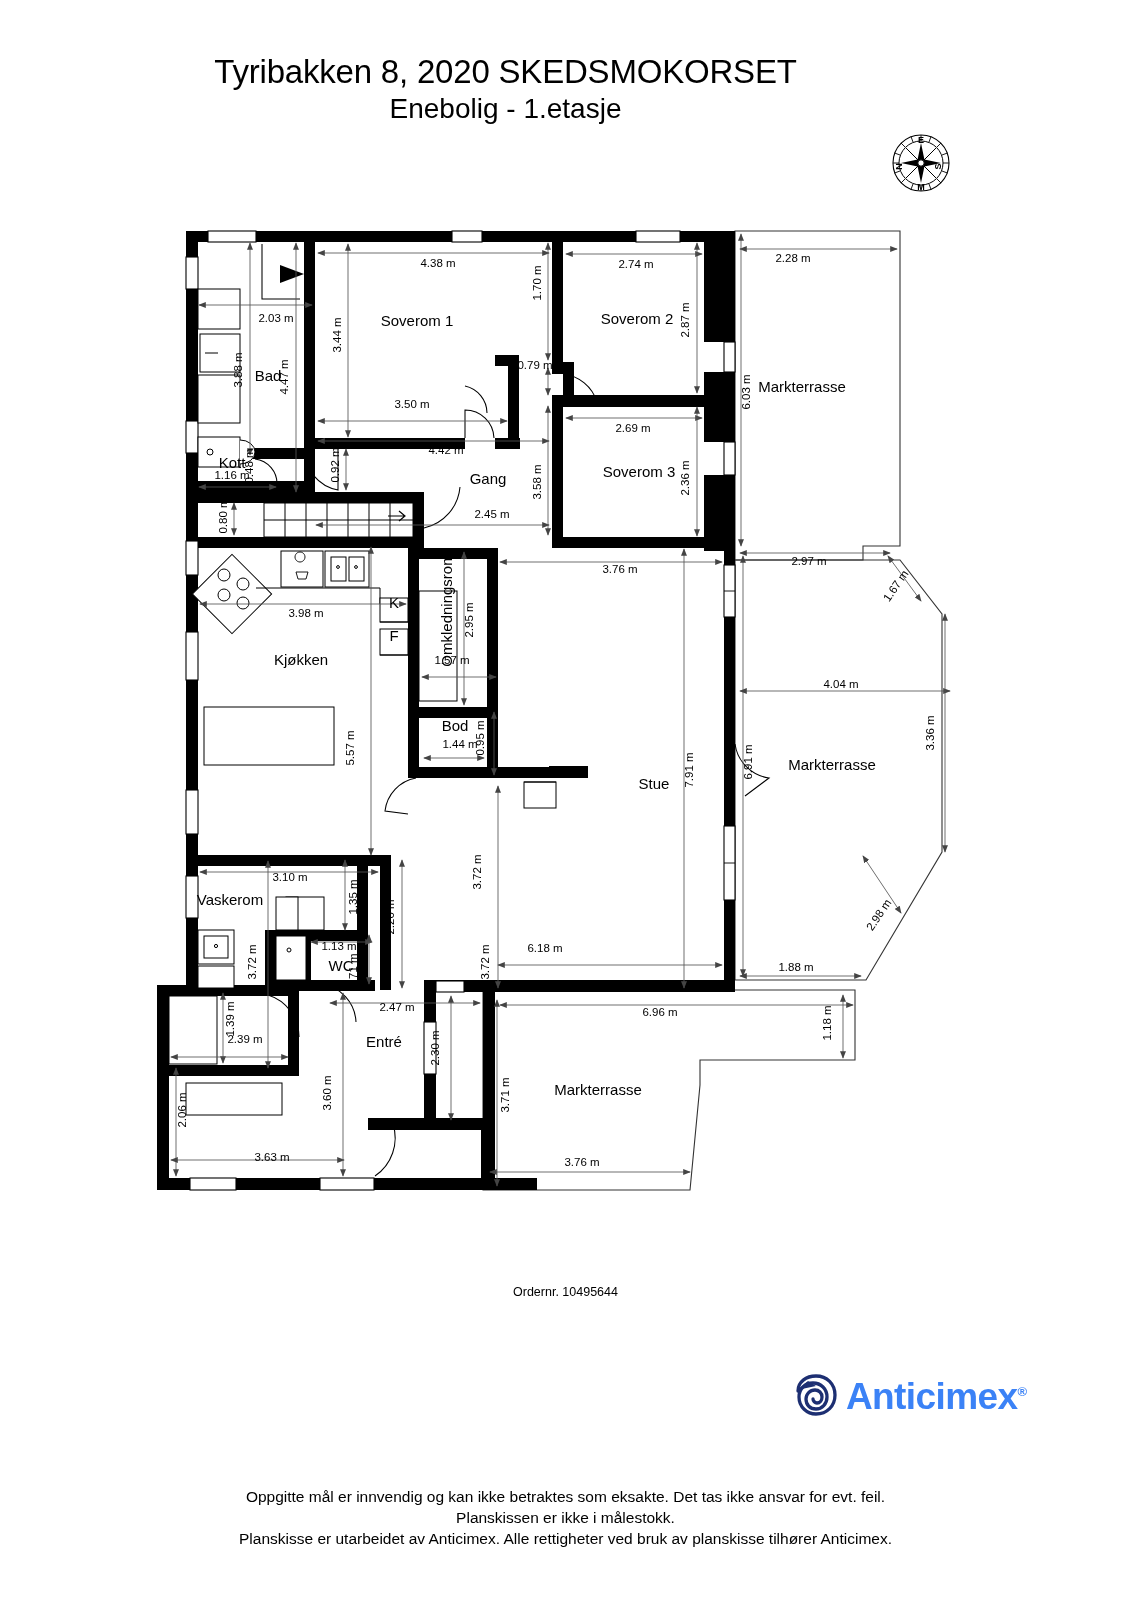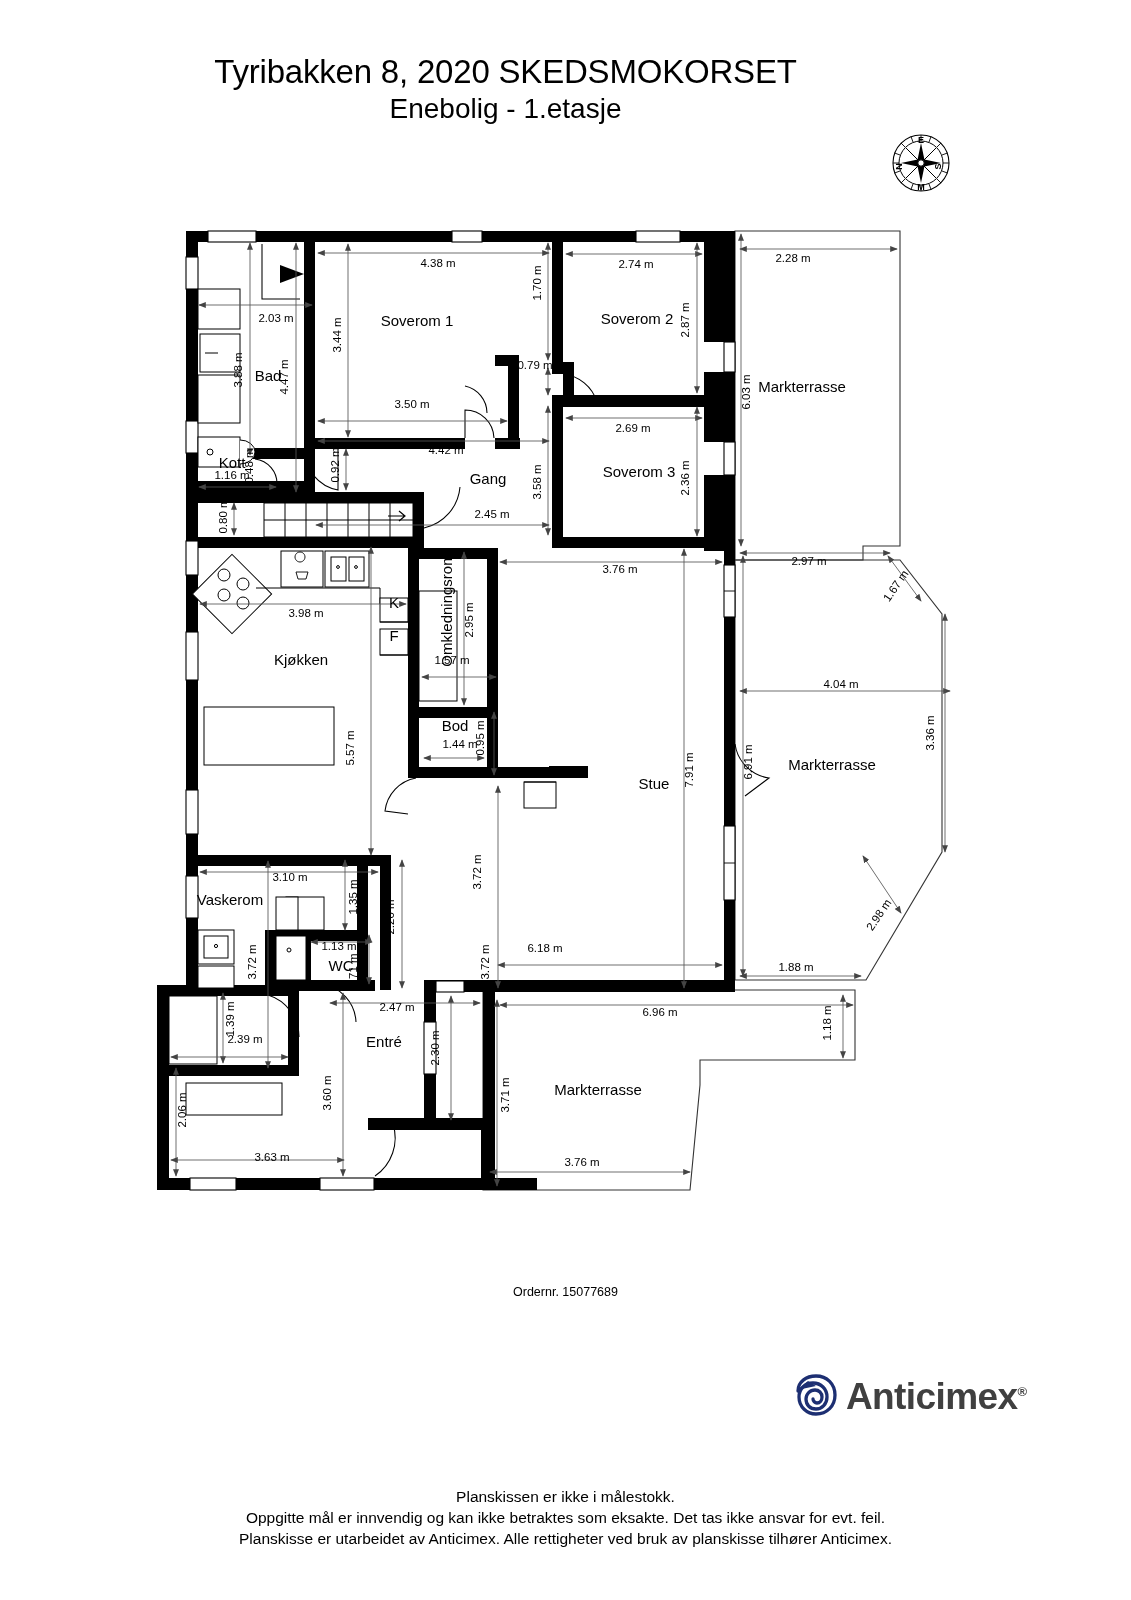--- a/index.html
+++ b/index.html
@@ -18,21 +18,21 @@
   
   #plan{position:absolute;left:0;top:0;width:1131px;height:1260px;}
   #plan svg{display:block;}
 
   
   #ordernr{position:absolute;left:0;top:1285px;width:1131px;text-align:center;
            font-size:12.5px;}
   #logo{position:absolute;left:795px;top:1368px;width:265px;height:54px;
         display:flex;align-items:center;gap:9px;}
   #logo-mark{width:42px;height:42px;flex:0 0 auto;}
-  #logo-text{font-size:37px;font-weight:bold;color:#404040;letter-spacing:-0.6px;
+  #logo-text{font-size:37px;font-weight:bold;color:#3b82f6;letter-spacing:-0.6px;
              line-height:42px;position:relative;}
   #logo-text sup{font-size:13px;vertical-align:super;font-weight:bold;}
   #disclaimer{position:absolute;left:0;top:1486px;width:1131px;text-align:center;
               font-size:15.5px;line-height:21px;}
   #disclaimer div{white-space:nowrap;}
 </style>
 </head>
 <body>
 
 <div class="page">
@@ -413,31 +413,31 @@
           <text x="397" y="1011" text-anchor="middle" font-size="11.5" font-family="Liberation Sans, DejaVu Sans, sans-serif" fill="#000">2.47 m</text>
           <text x="439" y="1048" text-anchor="middle" font-size="11.5" font-family="Liberation Sans, DejaVu Sans, sans-serif" fill="#000" transform="rotate(-90 439 1048)">2.30 m</text>
           <text x="660" y="1016" text-anchor="middle" font-size="11.5" font-family="Liberation Sans, DejaVu Sans, sans-serif" fill="#000">6.96 m</text>
           <text x="831" y="1023" text-anchor="middle" font-size="11.5" font-family="Liberation Sans, DejaVu Sans, sans-serif" fill="#000" transform="rotate(-90 831 1023)">1.18 m</text>
           <text x="509" y="1095" text-anchor="middle" font-size="11.5" font-family="Liberation Sans, DejaVu Sans, sans-serif" fill="#000" transform="rotate(-90 509 1095)">3.71 m</text>
           <text x="582" y="1166" text-anchor="middle" font-size="11.5" font-family="Liberation Sans, DejaVu Sans, sans-serif" fill="#000">3.76 m</text>
         </g>
   </svg>
   </div>
 
-  <div id="ordernr">Ordernr. 15077689</div>
+  <div id="ordernr">Ordernr. 10495644</div>
 
   <div id="logo">
     <svg id="logo-mark" viewBox="0 0 42 42">
       <path d="M3,17 C3,8 11,2 21,2 C32,2 40,10 40,21 C40,32 32,40 21,40 C12,40 4,33 4,23
                C4,15 10,9 18,9 C26,9 32,15 32,23 C32,30 27,35 21,35 C15,35 11,31 11,25
                C11,20 15,16 20,16 C24,16 27,19 27,23 C27,26 25,29 22,29 C20,29 18,27 18,25" fill="none" stroke="#1d2f72" stroke-width="3.3" stroke-linecap="round"></path>
       <path d="M2,16 L13,7 L21,12 Z" fill="#1d2f72"></path>
     </svg>
     <div id="logo-text"><span>Anticimex</span><sup>®</sup></div>
   </div>
 
   <div id="disclaimer">
+    <div>Oppgitte mål er innvendig og kan ikke betraktes som eksakte. Det tas ikke ansvar for evt. feil.</div>
     <div>Planskissen er ikke i målestokk.</div>
-    <div>Oppgitte mål er innvendig og kan ikke betraktes som eksakte. Det tas ikke ansvar for evt. feil.</div>
     <div>Planskisse er utarbeidet av Anticimex. Alle rettigheter ved bruk av planskisse tilhører Anticimex.</div>
   </div>
 
 </div>
 
 </body></html>

